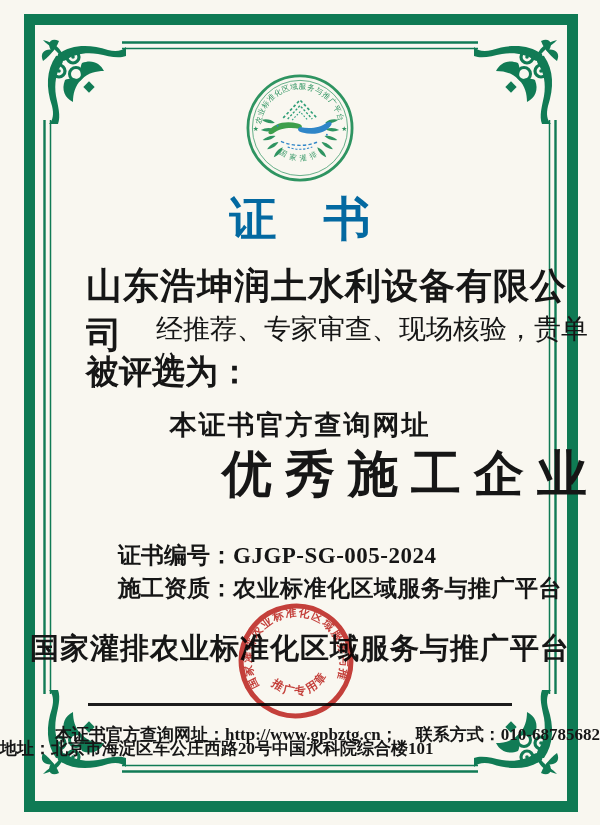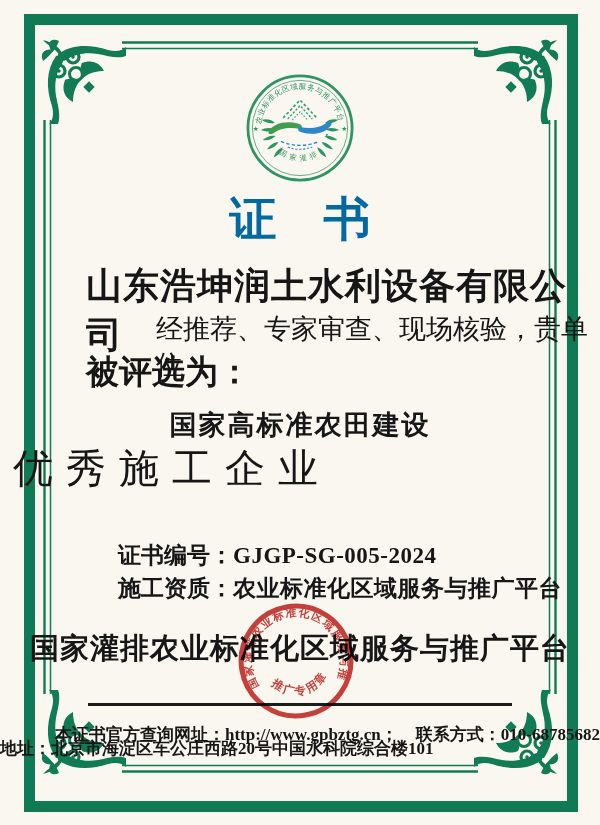--- a/index.html
+++ b/index.html
@@ -20,22 +20,22 @@
   .logo-svg{position:absolute;left:244px;top:72px;}
   
   .abs{position:absolute;}
   .title{left:0;right:0;top:188px;text-align:center;font-size:47px;
          font-weight:bold;color:#0369a1;}
   .company{left:86px;top:262px;font-size:36px;font-weight:bold;letter-spacing:1px;}
   .body1{left:156px;top:311px;font-size:27px;font-weight:normal;}
   .body2{left:86px;top:350px;font-size:33px;font-weight:bold;}
   .category{left:0;right:0;top:407px;text-align:center;font-size:27px;
             font-weight:bold;letter-spacing:2px;}
-  .award{left:0;right:0;top:441px;text-align:left;font-size:40px;
-         font-weight:normal;letter-spacing:13px;text-indent:13px;}
+  .award{left:0;right:0;top:441px;text-align:right;font-size:50px;
+         font-weight:bold;letter-spacing:13px;text-indent:13px;}
   .details{left:118px;top:511px;font-size:23px;font-weight:bold;line-height:33px;margin-top:28px;}
   .details .row{white-space:nowrap;}
   .details .val{letter-spacing:0.5px;}
   .issuer{left:0;right:0;top:629px;text-align:center;font-size:29px;
           font-weight:bold;letter-spacing:1px;z-index:1;}
   .seal-svg{position:absolute;left:232px;top:597px;z-index:2;
             mix-blend-mode:multiply;opacity:.93;transform:rotate(-10deg);}
   .divider{left:88px;width:424px;top:703px;height:3px;background:#1c1c1c;}
   .footer1{left:0;right:0;top:711px;text-align:right;font-size:17px;font-weight:bold;margin-top:12px;}
   .footer1 .gap{display:inline-block;width:18px;}
@@ -122,21 +122,21 @@
     </g>
     <text font-size="13" letter-spacing="7" text-anchor="middle" fill="#2e9461">
       <textPath href="#logoBotArc" startOffset="50%">国家灌排</textPath>
     </text>
   </svg>
 
   <div class="abs title">证　书</div>
   <div class="abs company">山东浩坤润土水利设备有限公司</div>
   <div class="abs body1">经推荐、专家审查、现场核验，贵单位</div>
   <div class="abs body2">被评选为：</div>
-  <div class="abs category">国家高标准农田建设</div>
+  <div class="abs category">本证书官方查询网址</div>
   <div class="abs award">优秀施工企业</div>
 
   <div class="abs details">
     <div class="row">
       <span class="lbl">证书编号：</span><span class="val">GJGP-SG-005-2024</span>
     </div>
     <div class="row">
       <span class="lbl">施工资质：</span><span class="val">农业标准化区域服务与推广平台</span>
     </div>
   </div>

